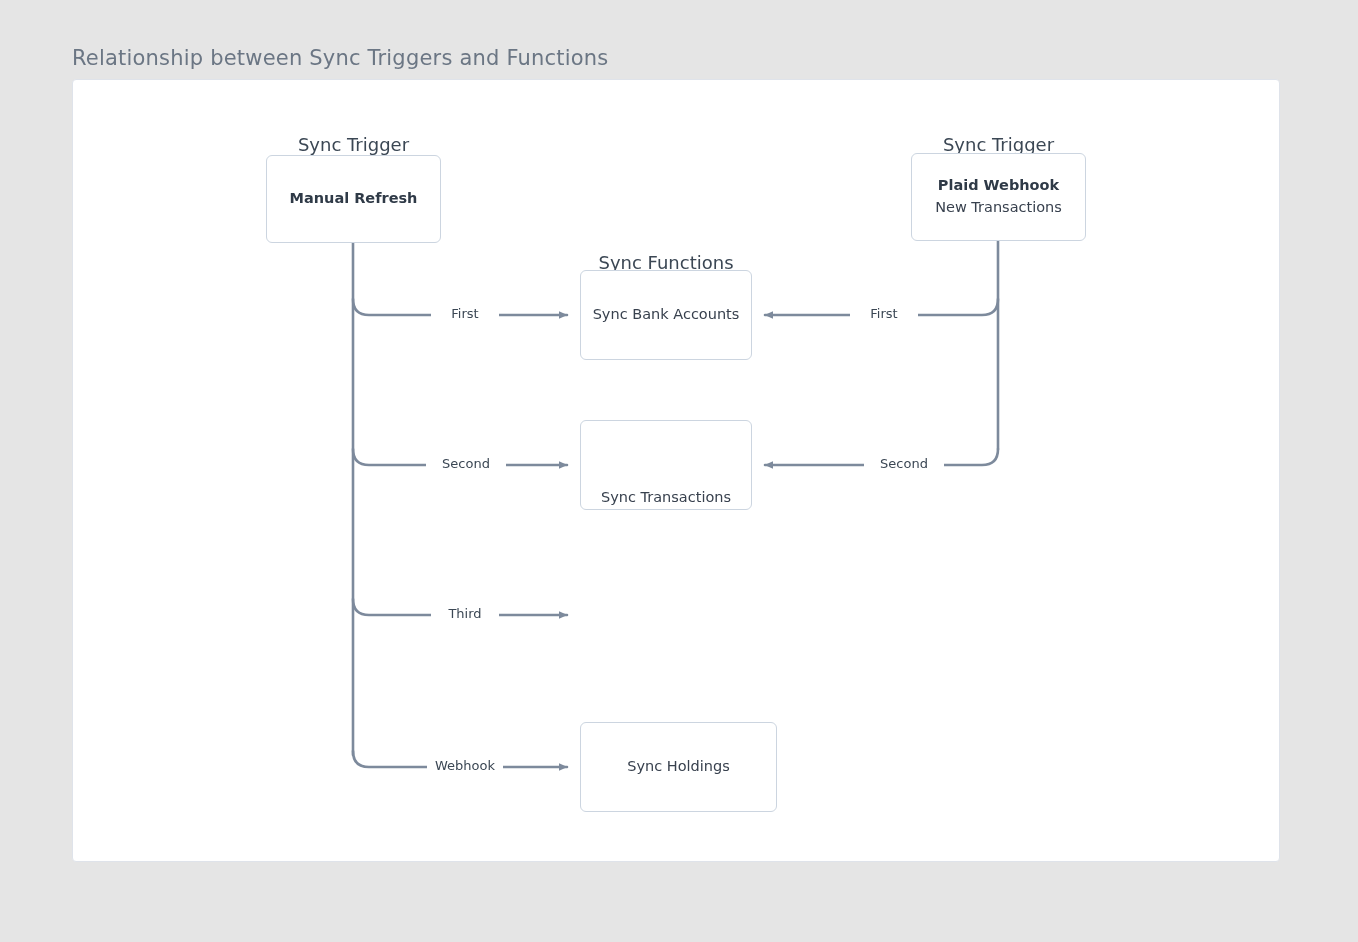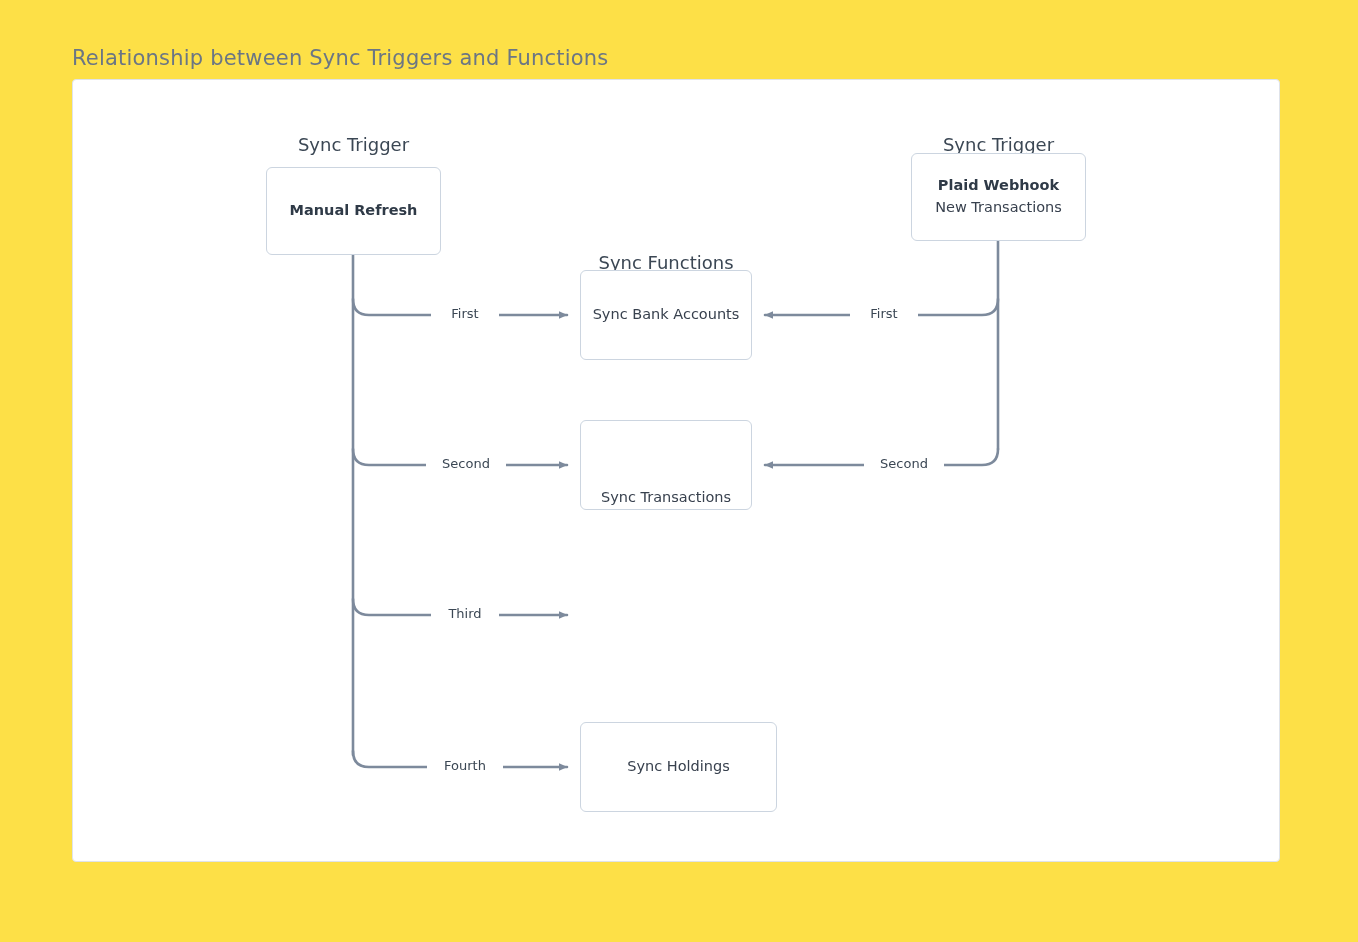--- a/index.html
+++ b/index.html
@@ -10,21 +10,21 @@
   body {
     width: 1358px;
     height: 942px;
     font-family: "DejaVu Sans", "Liberation Sans", sans-serif;
     overflow: hidden;
   }
   #page {
     position: relative;
     width: 1358px;
     height: 942px;
-    background: #fde047;
+    background: #e5e5e5;
   }
   .diagram-title {
     position: absolute;
     left: 72px;
     top: 46px;
     font-size: 21px;
     font-weight: 400;
     color: #6b7684;
     letter-spacing: 0.2px;
     white-space: nowrap;
@@ -124,21 +124,21 @@
       <path d="M998,449 Q998,465 982,465 L765,465" marker-end="url(#arrow-left)"></path>
     </g>
   </svg>
 
   <div class="group-label" style="left:266px; top:134px; width:175px;">Sync Trigger</div>
 
   <div class="group-label" style="left:580px; top:252px; width:172px;">Sync Functions</div>
 
   <div class="group-label" style="left:911px; top:134px; width:175px;">Sync Trigger</div>
 
-  <div class="node-box" style="left:266px; top:167px; width:175px; height:88px;">
+  <div class="node-box" style="left:266px; top:155px; width:175px; height:88px;">
     <div class="node-line strong">Manual Refresh</div>
   </div>
 
   <div class="node-box" style="left:911px; top:153px; width:175px; height:88px;align-items:center;">
     <div class="node-line strong">Plaid Webhook</div>
     <div class="node-line">New Transactions</div>
   </div>
 
   <div class="node-box" style="left:580px; top:270px; width:172px; height:90px;">
     <div class="node-line">Sync Bank Accounts</div>
@@ -152,19 +152,19 @@
   <div class="node-box" style="left:580px; top:722px; width:197px; height:90px;">
     <div class="node-line">Sync Holdings</div>
   </div>
 
   <div class="edge-label" style="left:431px; top:306px; width:60px;">First</div>
 
   <div class="edge-label" style="left:426px; top:456px; width:72px;">Second</div>
 
   <div class="edge-label" style="left:431px; top:606px; width:60px;">Third</div>
 
-  <div class="edge-label" style="left:427px; top:758px; width:68px;">Fourth</div>
+  <div class="edge-label" style="left:427px; top:758px; width:68px;">Webhook</div>
 
   <div class="edge-label" style="left:850px; top:306px; width:60px;">First</div>
 
   <div class="edge-label" style="left:864px; top:456px; width:72px;">Second</div>
 
 </div>
 
 </body></html>

